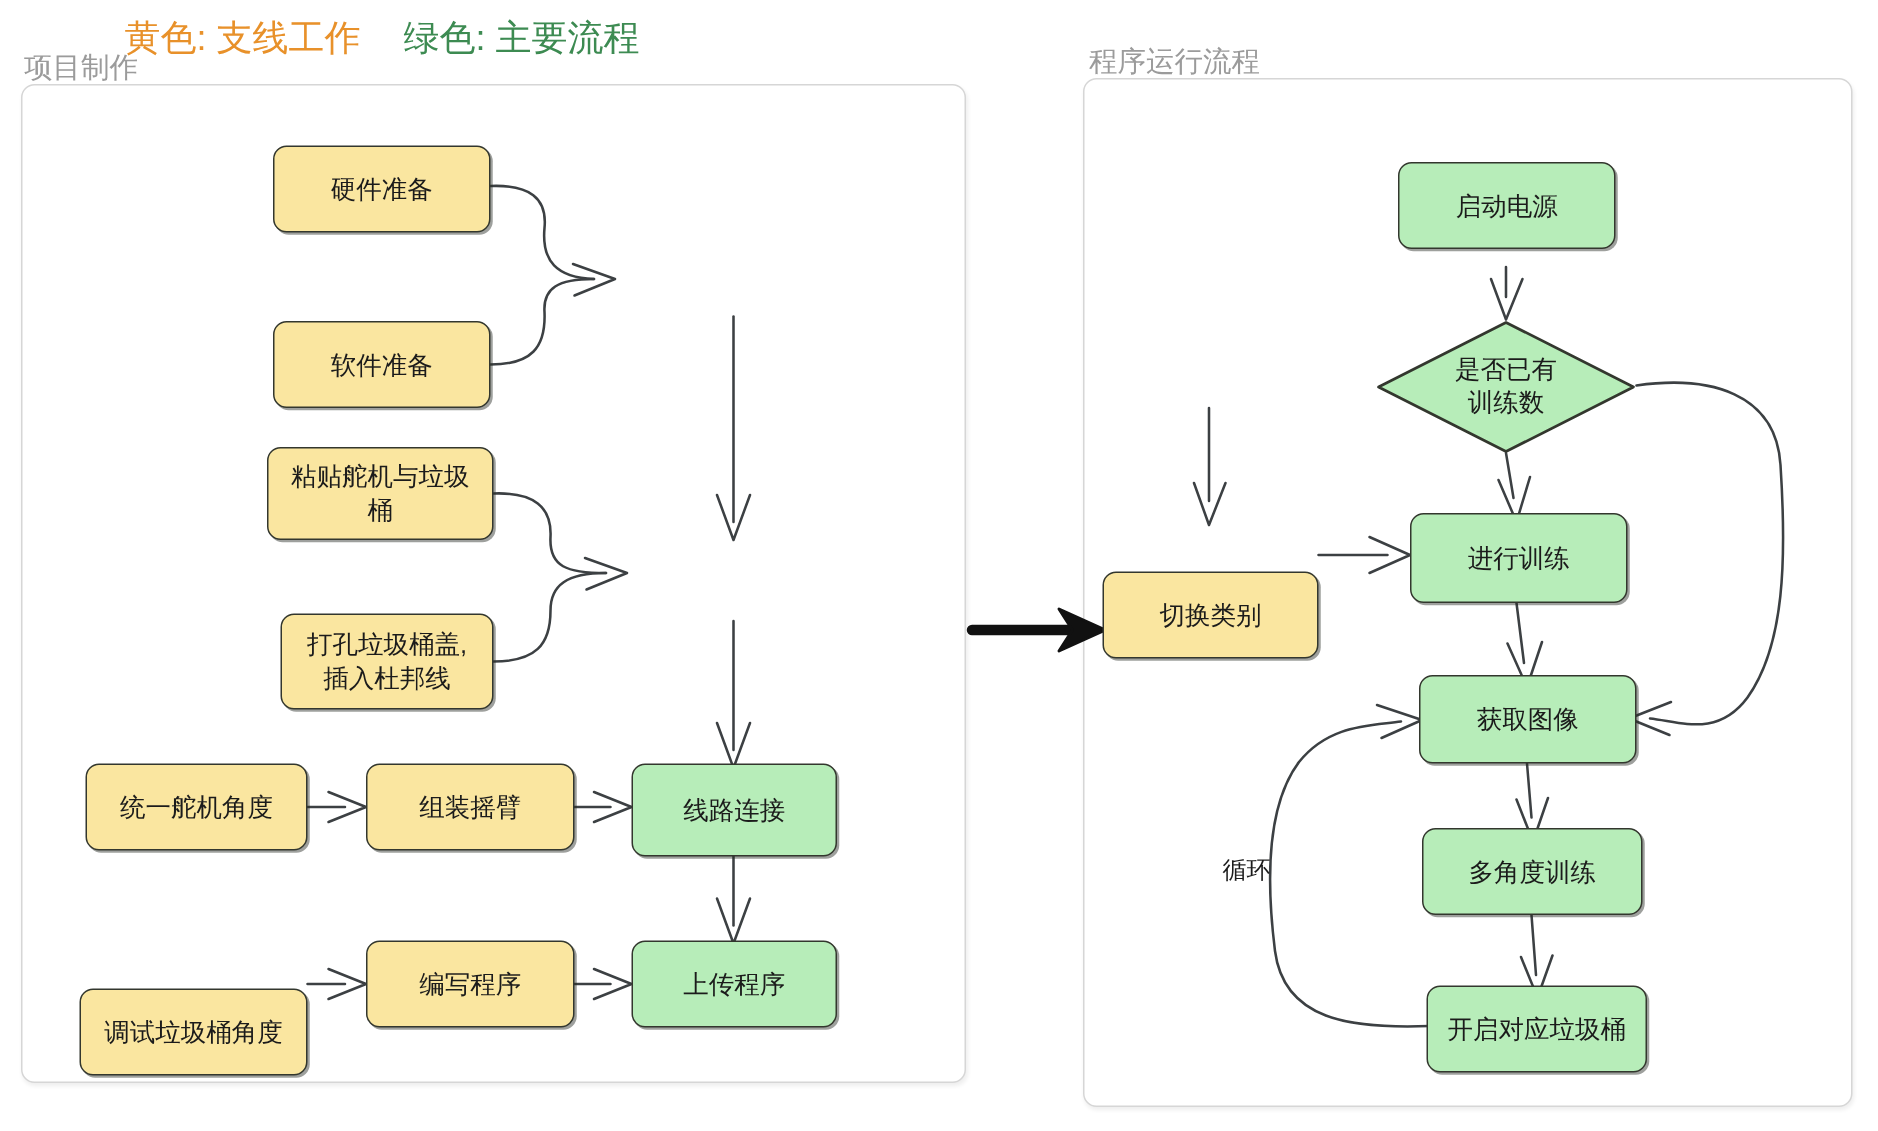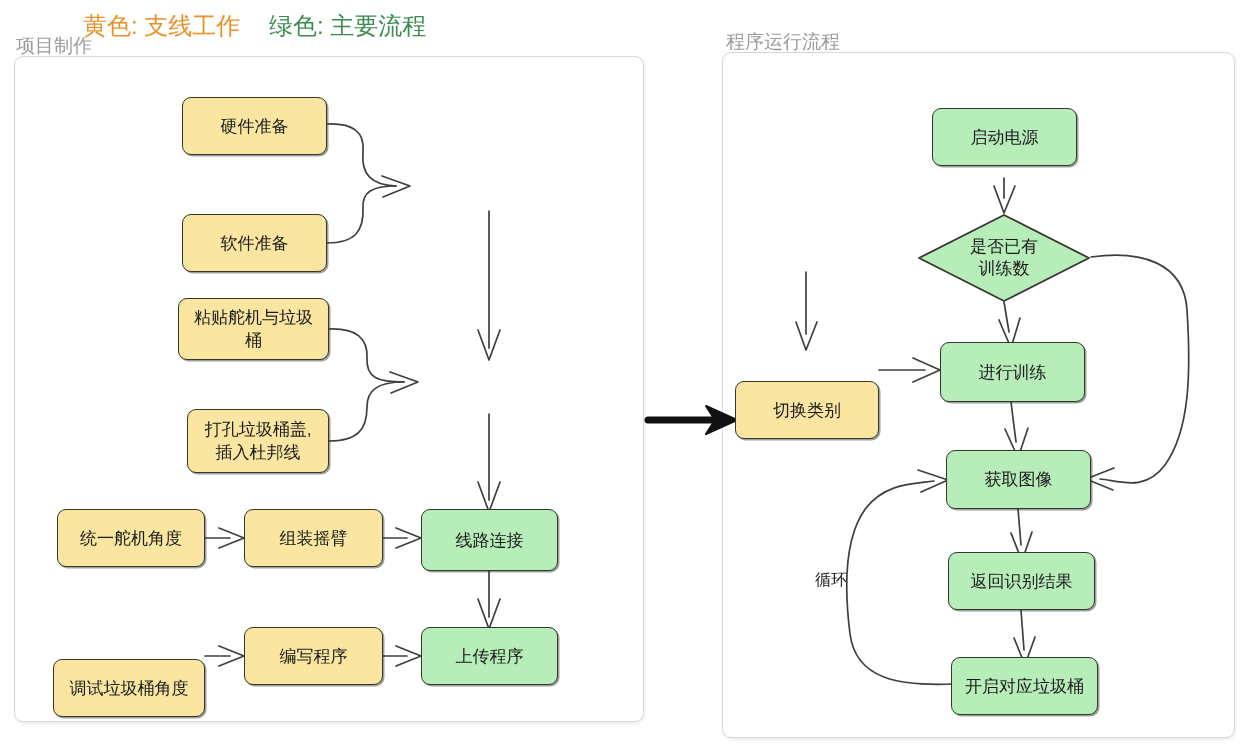--- a/index.html
+++ b/index.html
@@ -250,19 +250,19 @@
 训练数</div>
   </div>
 
 
   <div class="node yellow" style="left:735px;  top:341px; width:144px; height:58px;margin-top:40px;">切换类别</div>
 
   <div class="node green" style="left:940px;  top:342px; width:145px; height:60px;">进行训练</div>
 
   <div class="node green" style="left:946px;  top:450px; width:145px; height:59px;">获取图像</div>
 
-  <div class="node green" style="left:948px;  top:552px; width:147px; height:58px;">返回识别结果</div>
+  <div class="node green" style="left:948px;  top:552px; width:147px; height:58px;">多角度训练</div>
 
   <div class="node green" style="left:951px;  top:657px; width:147px; height:58px;">开启对应垃圾桶</div>
 
   <div class="edge-label" style="left:815px; top:570px;">循环</div>
 
 </div>
 
 </body></html>

